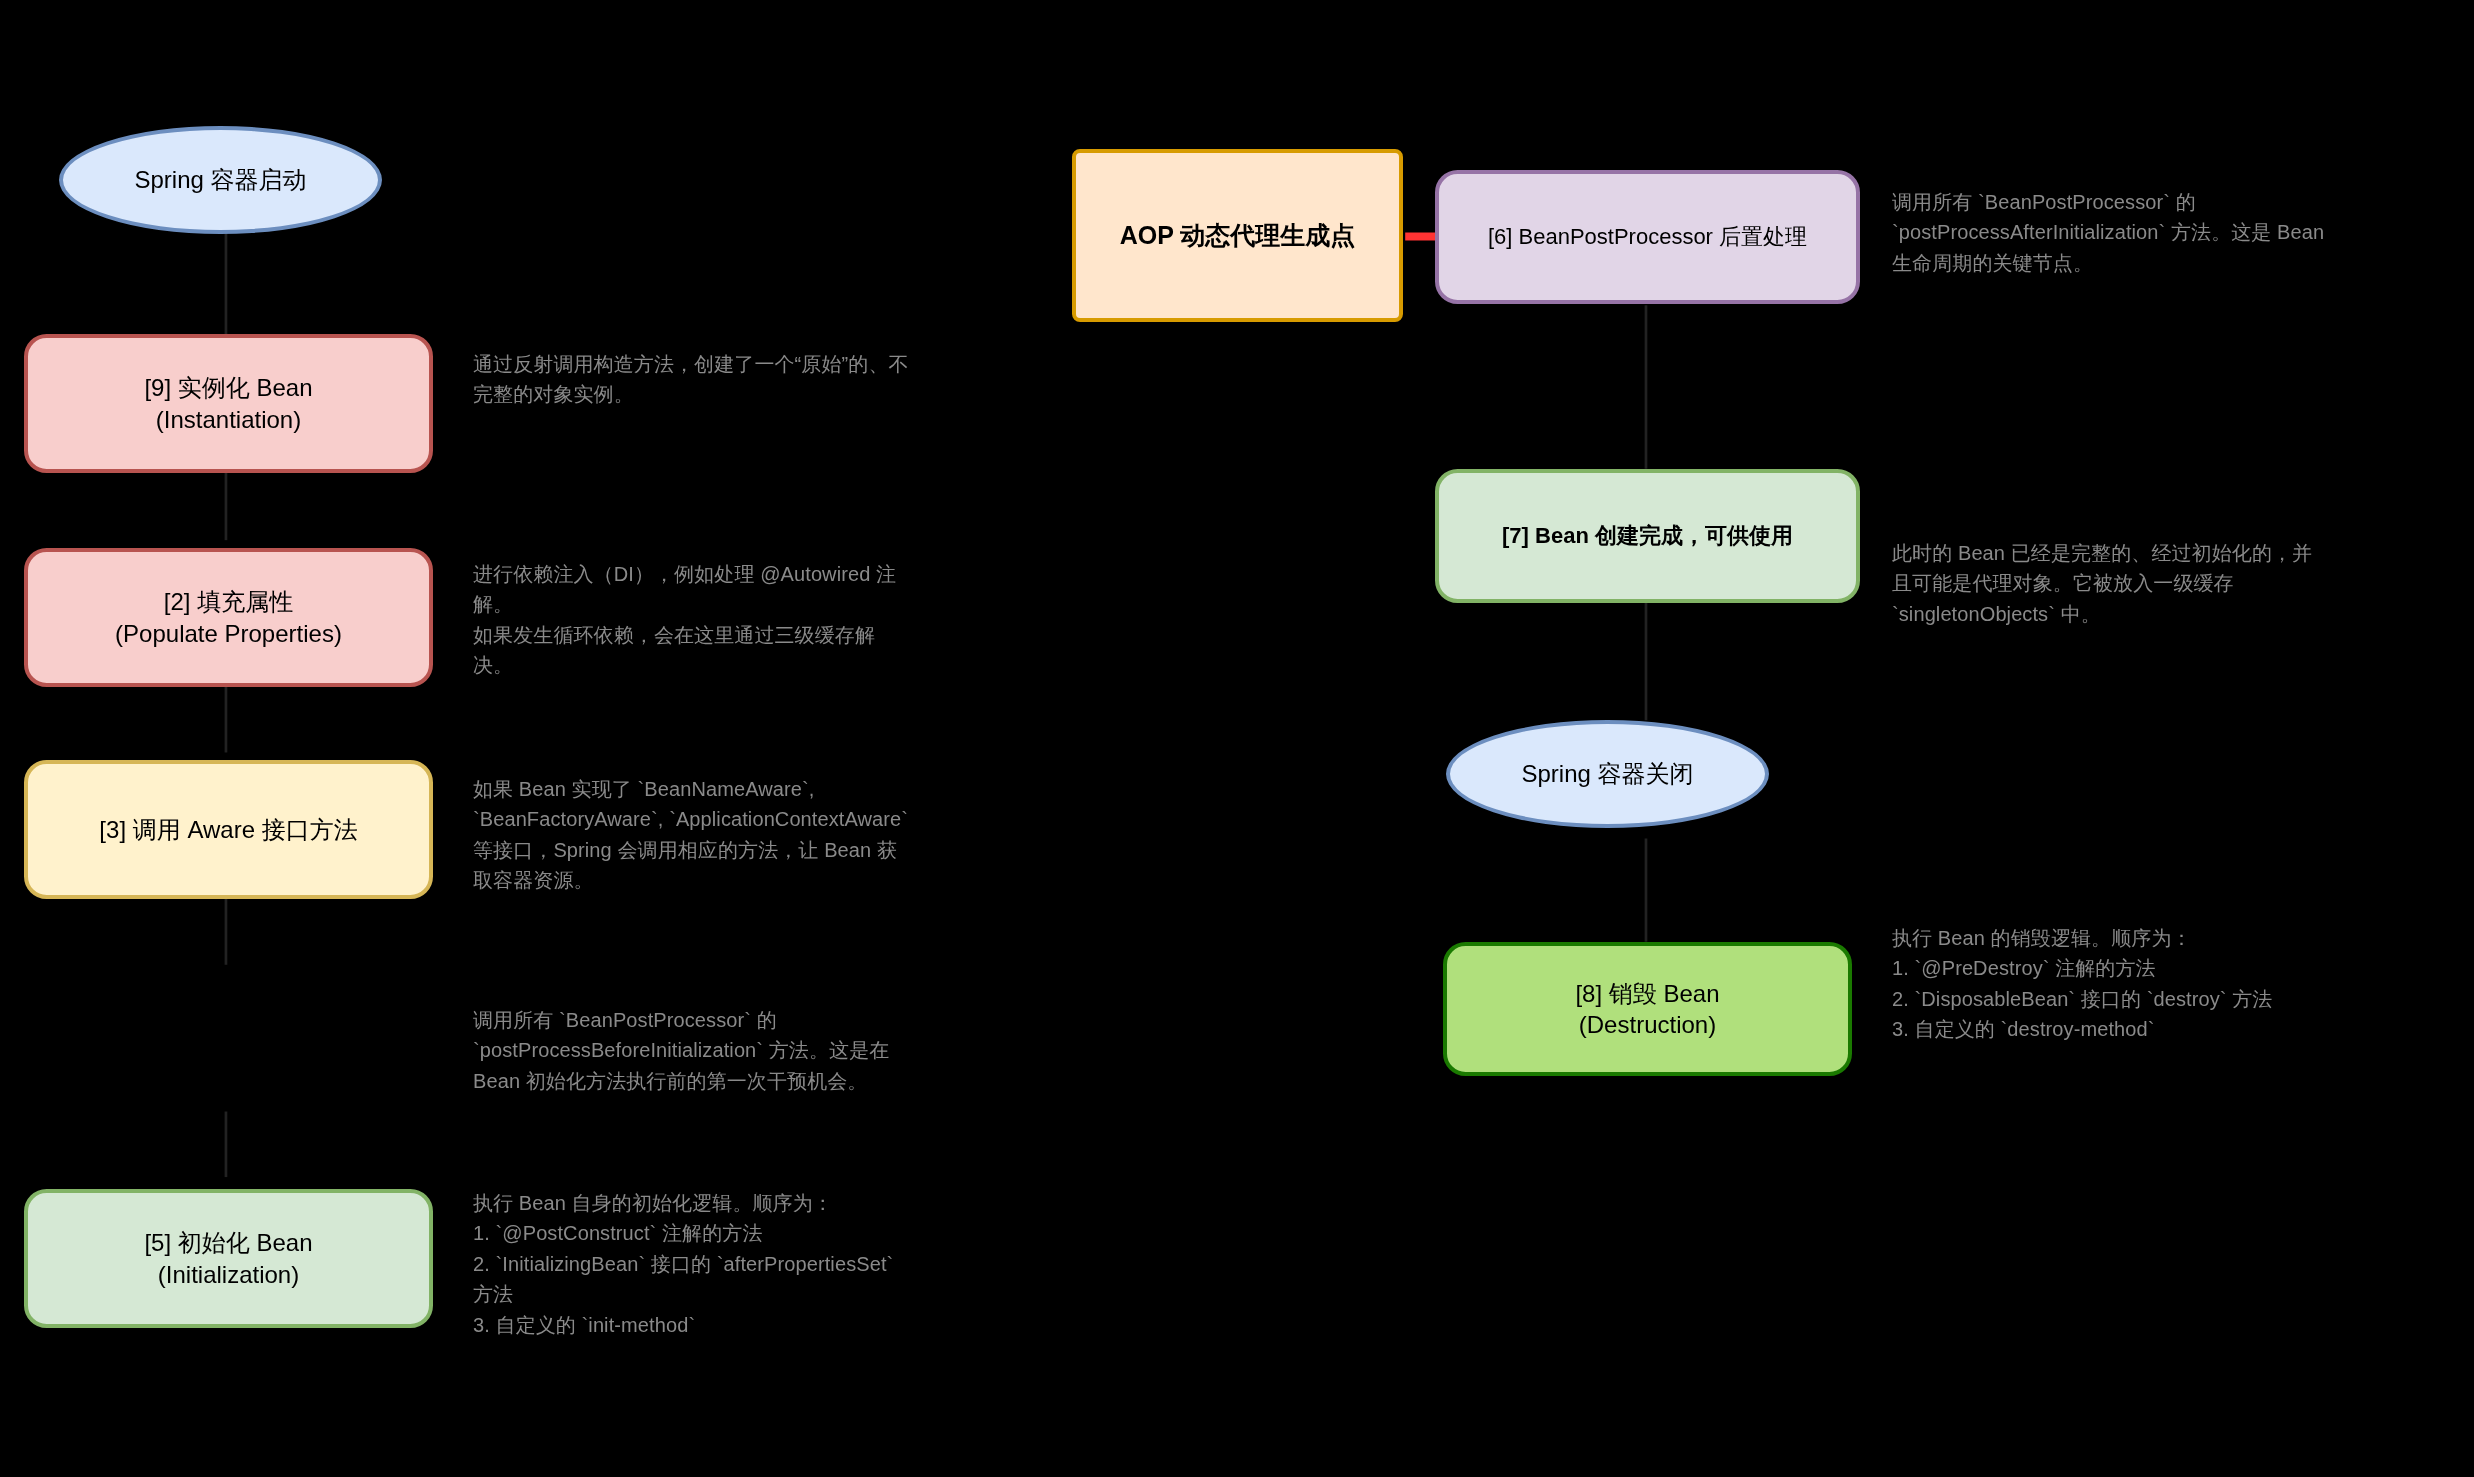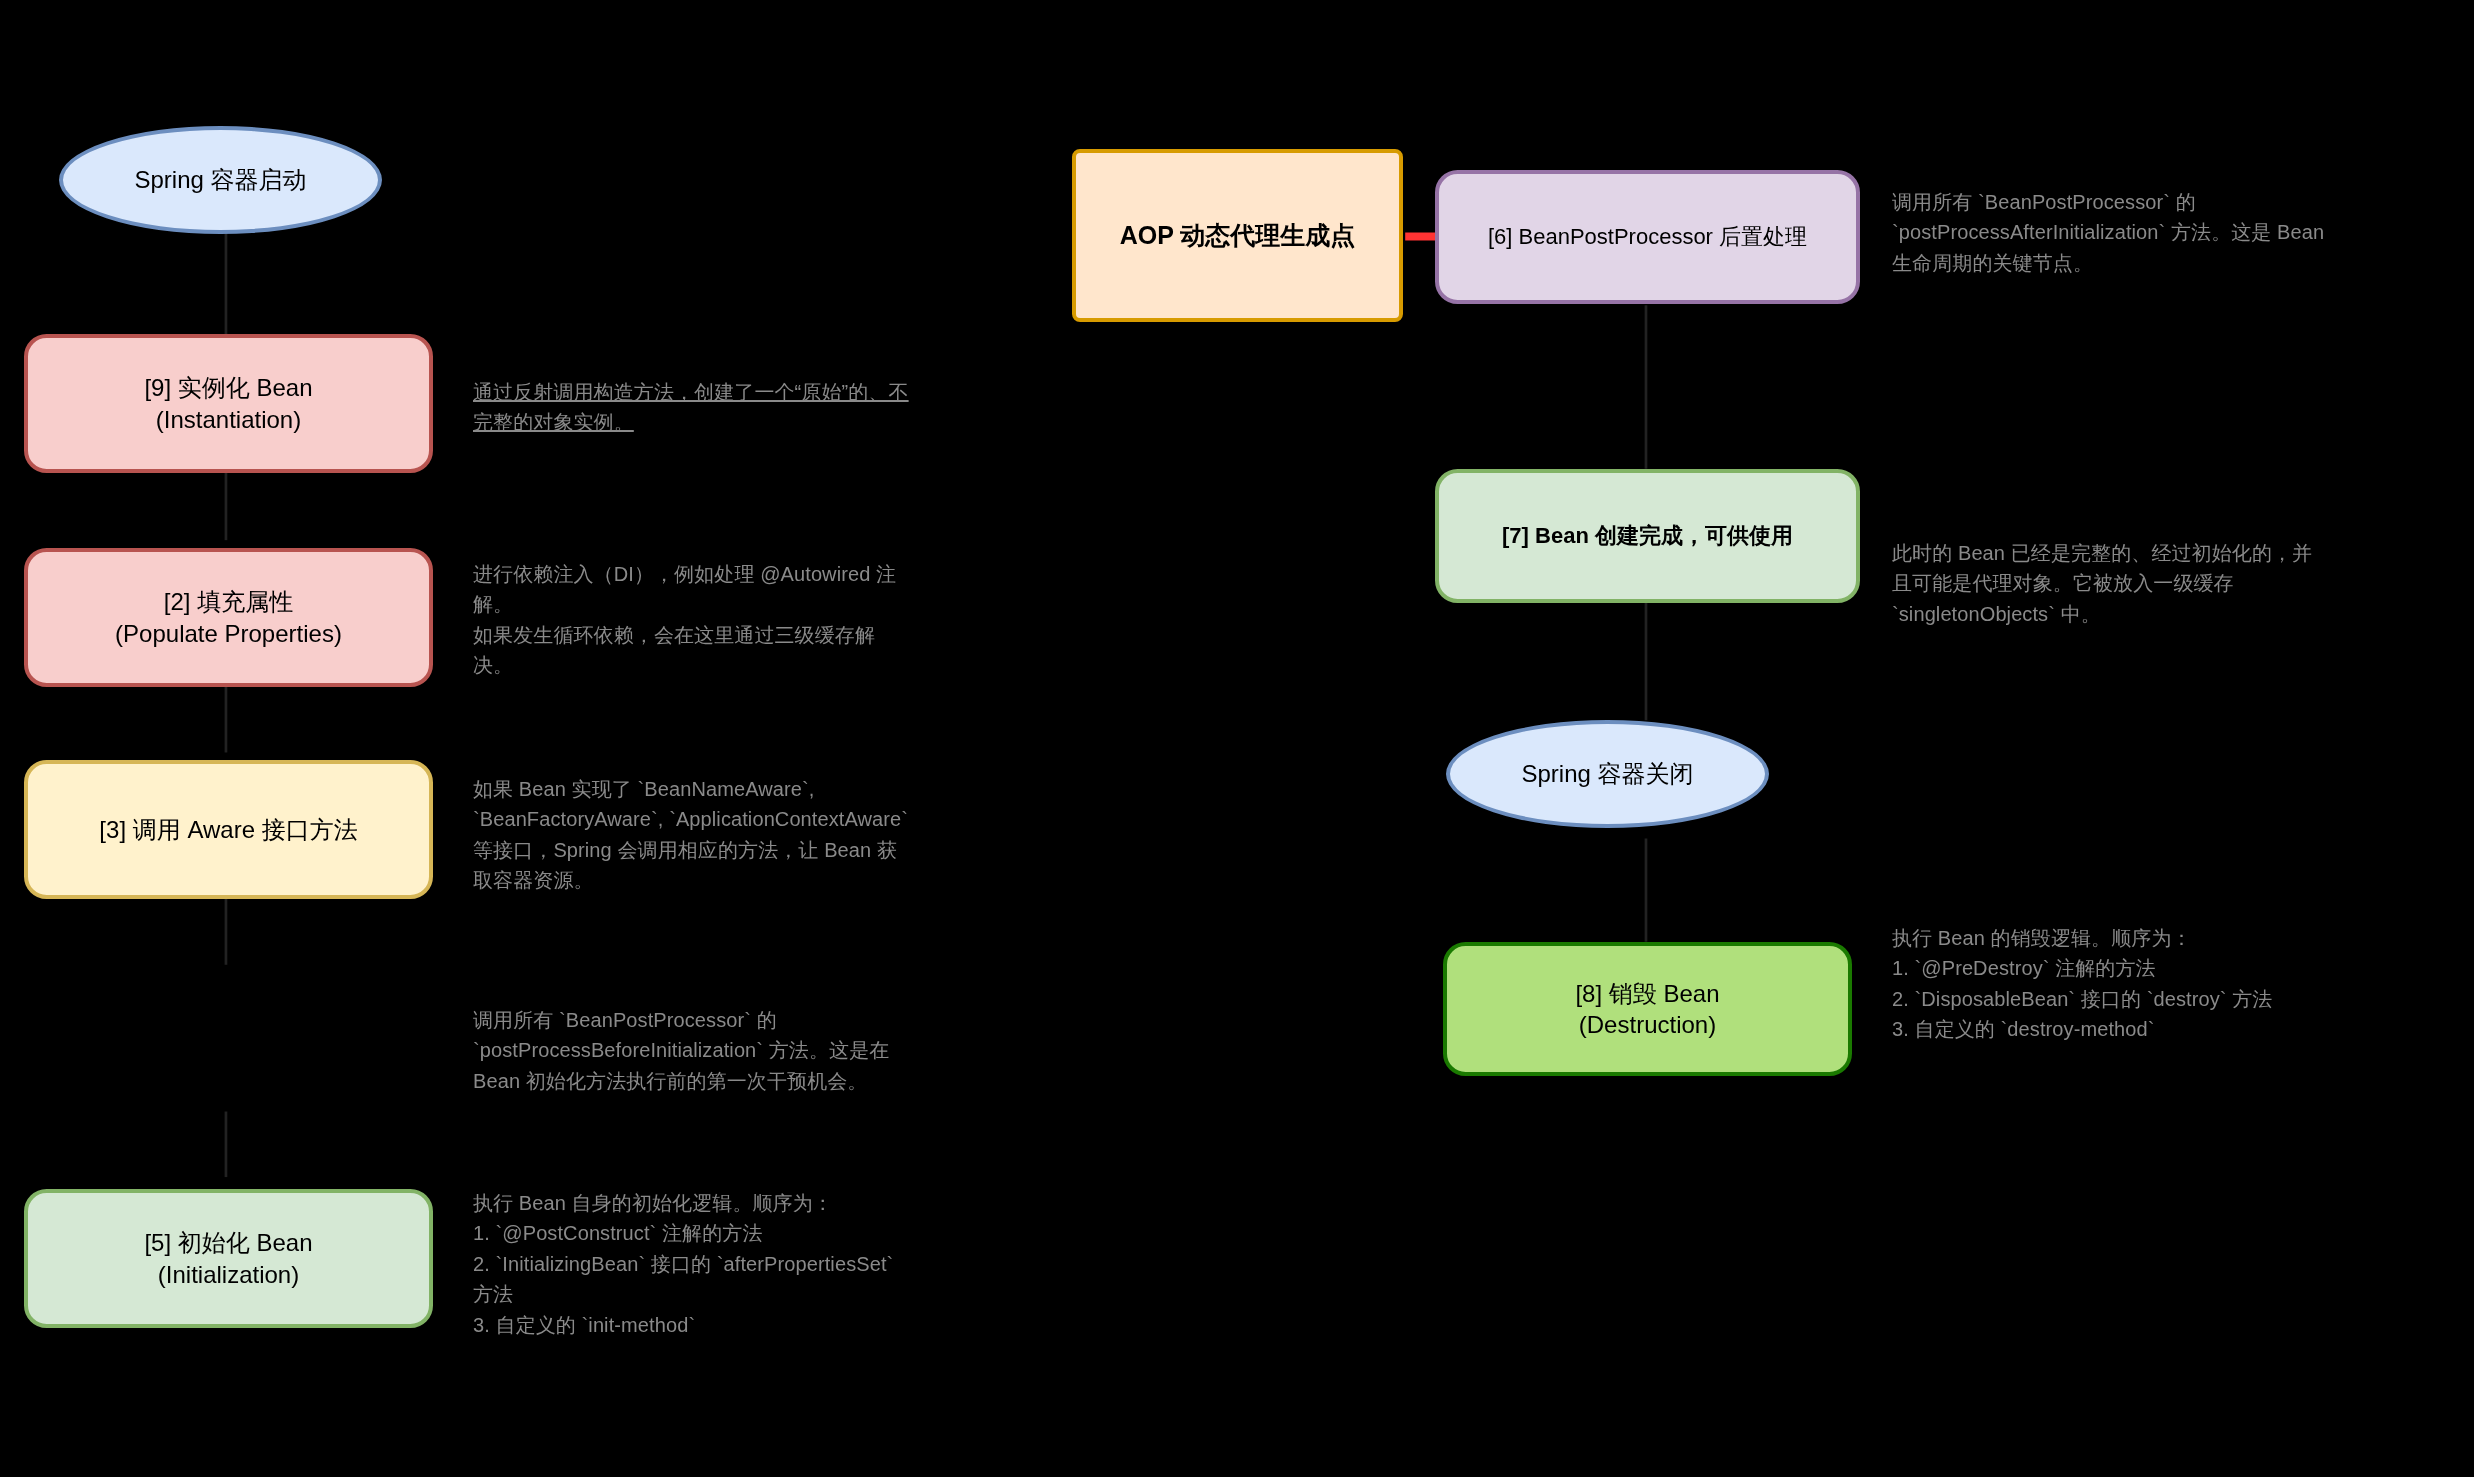--- a/index.html
+++ b/index.html
@@ -78,21 +78,21 @@
   <div class="node rbox c-yellow" style="left:24px;top:760px;width:409px;height:139px;font-size:24px;">
     <span class="label">[3] 调用 Aware 接口方法</span>
   </div>
 
 
   <div class="node rbox c-green" style="left:24px;top:1189px;width:409px;height:139px;font-size:24px;">
     <span class="label">[5] 初始化 Bean
 (Initialization)</span>
   </div>
 
-  <div class="desc" style="left:473px;top:377px;width:607px;text-decoration:underline;">通过反射调用构造方法，创建了一个“原始”的、不
+  <div class="desc" style="left:473px;top:349px;width:607px;">通过反射调用构造方法，创建了一个“原始”的、不
 完整的对象实例。</div>
 
   <div class="desc" style="left:473px;top:559px;width:607px;">进行依赖注入（DI），例如处理 @Autowired 注
 解。
 如果发生循环依赖，会在这里通过三级缓存解
 决。</div>
 
   <div class="desc" style="left:473px;top:774px;width:634px;">如果 Bean 实现了 `BeanNameAware`,
 `BeanFactoryAware`, `ApplicationContextAware`
 等接口，Spring 会调用相应的方法，让 Bean 获

